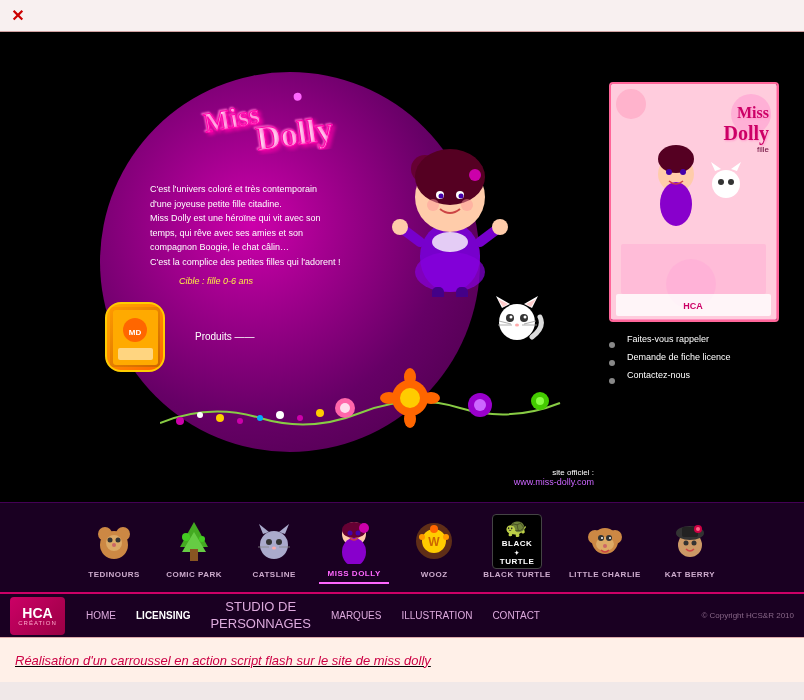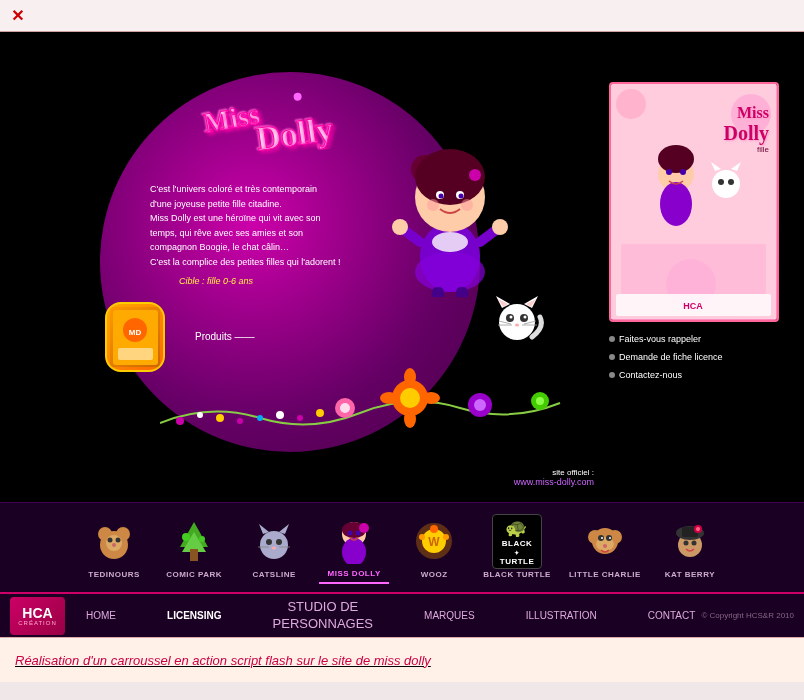--- a/index.html
+++ b/index.html
@@ -167,22 +167,22 @@
 
     
     .contact-options {
       margin-top: 8px;
       color: #ffffff;
       font-size: 9px;
       line-height: 2;
     }
     .contact-options div {
       display: flex;
-      align-items: center;
-      gap: 4px;
+      align-items: flex-end;
+      gap: 12px;
     }
     .bullet {
       width: 6px;
       height: 6px;
       border-radius: 50%;
       background: #888;
       display: inline-block;
       flex-shrink: 0;
     }
 
@@ -272,21 +272,20 @@
     .hca-creation {
       color: #ffaacc;
       font-size: 6px;
       letter-spacing: 1px;
     }
     .bottom-nav-links {
       display: flex;
       align-items: center;
       gap: 8px;
       flex: 1;
-      justify-content: space-between;
     }
     .nav-link {
       color: #ddaadd;
       font-size: 10px;
       cursor: pointer;
       padding: 2px 6px;
       white-space: nowrap;
     }
     .nav-link.active {
       color: #ffffff;

